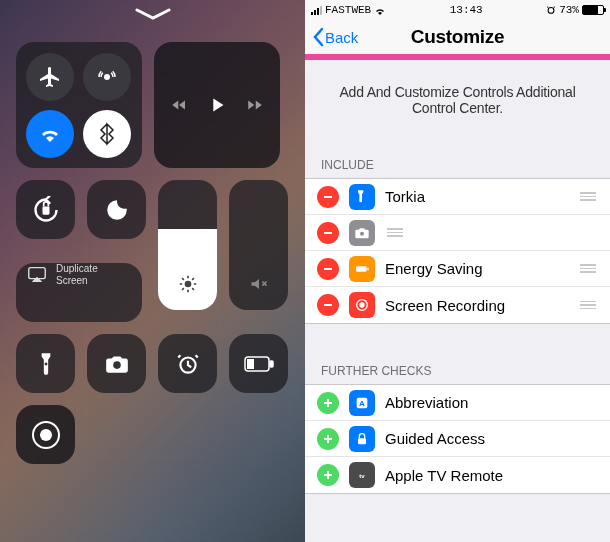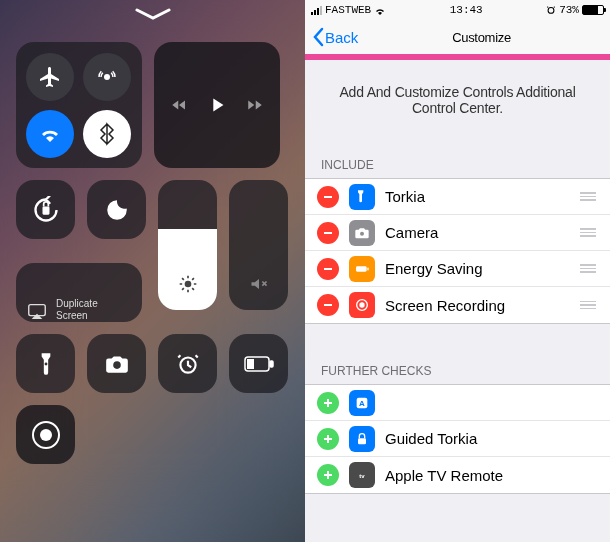--- a/index.html
+++ b/index.html
@@ -21,42 +21,42 @@
     .conn { width: 126px; height: 126px; display: grid; grid-template-columns: 1fr 1fr; grid-template-rows: 1fr 1fr; gap: 8px; padding: 10px; }
     .conn-btn { border-radius: 50%; width: 48px; height: 48px; display: flex; align-items: center; justify-content: center; background: rgba(60,60,65,0.9); }
     .conn-btn.on-blue { background: #0a7aff; }
     .conn-btn.on-white { background: #ffffff; }
     .conn-btn svg { width: 24px; height: 24px; }
     
     .music { width: 126px; height: 126px; display: flex; align-items: center; justify-content: center; gap: 18px; }
     .music svg { fill: #ccc; }
     
     .small { width: 59px; height: 59px; }
-    .mirror { width: 126px; height: 59px; display: flex; align-items: flex-end; justify-content: flex-start; padding: 0 10px; gap: 8px; }
+    .mirror { width: 126px; height: 59px; display: flex; align-items: flex-start; justify-content: flex-start; padding: 0 10px; gap: 8px; }
     .mirror-text { color: #ddd; font-size: 10px; line-height: 12px; }
     
     .slider { width: 59px; height: 130px; border-radius: 18px; background: rgba(30,30,35,0.75); position: relative; overflow: hidden; }
     .slider-fill { position: absolute; bottom: 0; left: 0; right: 0; background: #fff; }
     .slider-icon { position: absolute; left: 50%; transform: translateX(-50%); bottom: 12px; }
     .slider-dark .slider-icon svg { fill: #444; }
     .slider-mute .slider-icon svg { fill: #888; }
     
     .col { display: flex; flex-direction: column; gap: 12px; }
     
     .rec-btn { width: 59px; height: 59px; border-radius: 18px; background: rgba(20,20,25,0.8); display: flex; align-items: center; justify-content: center; margin-top: 12px; }
     .rec-ring { width: 28px; height: 28px; border: 2.5px solid #fff; border-radius: 50%; display: flex; align-items: center; justify-content: center; }
     .rec-dot { width: 12px; height: 12px; background: #fff; border-radius: 50%; }
     
     
     .right { width: 305px; height: 542px; background: #efeff4; display: flex; flex-direction: column; font-size: 15px; color: #000; }
     .status { height: 20px; display: flex; align-items: center; justify-content: space-between; padding: 0 6px; font-size: 11px; background: #f8f8f8; font-weight: 500; font-family: Liberation Mono, monospace; }
     .status-left, .status-right { display: flex; align-items: center; gap: 3px; }
     .nav { height: 40px; background: #f8f8f8; border-bottom: 6px solid #ec4899; display: flex; align-items: center; position: relative; padding: 0 6px; }
     .nav-back { color: #007aff; font-size: 15px; display: flex; align-items: center; }
-    .nav-title { position: absolute; left: 50%; transform: translateX(-50%); font-weight: 400; font-size: 13px; letter-spacing: -0.3px; margin-left: 24px; }
+    .nav-title { position: absolute; left: 50%; transform: translateX(-50%); font-weight: 700; font-size: 19px; letter-spacing: -0.3px; }
     .desc { padding: 24px 20px 18px; text-align: center; font-size: 14px; color: #333; letter-spacing: -0.2px; }
     .section-h { padding: 6px 16px; font-size: 12px; color: #6d6d72; text-transform: uppercase; margin-top: 18px; }
     .list { background: #fff; border-top: 1px solid #c8c8cc; border-bottom: 1px solid #c8c8cc; }
     .item { display: flex; align-items: center; height: 36px; padding: 0 12px; border-bottom: 1px solid #e5e5e8; gap: 10px; }
     .item:last-child { border-bottom: none; }
     .circ { width: 22px; height: 22px; border-radius: 50%; display: flex; align-items: center; justify-content: center; flex-shrink: 0; }
     .circ-minus { background: #ff3b30; }
     .circ-plus { background: #4cd964; }
     .circ svg { width: 12px; height: 12px; fill: #fff; }
     .app-icon { width: 26px; height: 26px; border-radius: 6px; display: flex; align-items: center; justify-content: center; flex-shrink: 0; }
@@ -264,21 +264,20 @@
           <svg viewBox="0 0 12 12">
             <rect x="2" y="5" width="8" height="2" fill="#fff"></rect>
           </svg>
         </div>
         <div class="app-icon" style="background:#8e8e93">
           <svg viewBox="0 0 24 24">
             <path d="M4 7h3l2-2h6l2 2h3a2 2 0 0 1 2 2v9a2 2 0 0 1-2 2H4a2 2 0 0 1-2-2V9a2 2 0 0 1 2-2z" fill="#fff"></path>
             <circle cx="12" cy="13" r="3" fill="#8e8e93"></circle>
           </svg>
         </div>
-        <div class="item-label">Camera</div>
         <div class="grip">
           <span></span>
           <span></span>
           <span></span>
         </div>
       </div>
       <div class="item">
         <div class="circ circ-minus">
           <svg viewBox="0 0 12 12">
             <rect x="2" y="5" width="8" height="2" fill="#fff"></rect>
@@ -327,35 +326,36 @@
             <rect x="5" y="2" width="2" height="8" fill="#fff"></rect>
             <rect x="2" y="5" width="8" height="2" fill="#fff"></rect>
           </svg>
         </div>
         <div class="app-icon" style="background:#007aff">
           <svg viewBox="0 0 24 24">
             <rect x="4" y="4" width="16" height="16" rx="3" fill="#fff"></rect>
             <text x="12" y="17" text-anchor="middle" font-size="12" fill="#007aff" font-weight="bold">A</text>
           </svg>
         </div>
+        <div class="item-label">Abbreviation</div>
       </div>
       <div class="item">
         <div class="circ circ-plus">
           <svg viewBox="0 0 12 12">
             <rect x="5" y="2" width="2" height="8" fill="#fff"></rect>
             <rect x="2" y="5" width="8" height="2" fill="#fff"></rect>
           </svg>
         </div>
         <div class="app-icon" style="background:#007aff">
           <svg viewBox="0 0 24 24">
             <rect x="6" y="11" width="12" height="9" rx="2" fill="#fff"></rect>
             <path d="M8 11V8a4 4 0 0 1 8 0v3" stroke="#fff" stroke-width="2" fill="none"></path>
           </svg>
         </div>
-        <div class="item-label">Guided Torkia</div>
+        <div class="item-label">Guided Access</div>
       </div>
       <div class="item">
         <div class="circ circ-plus">
           <svg viewBox="0 0 12 12">
             <rect x="5" y="2" width="2" height="8" fill="#fff"></rect>
             <rect x="2" y="5" width="8" height="2" fill="#fff"></rect>
           </svg>
         </div>
         <div class="app-icon" style="background:#4a4a4a">
           <svg viewBox="0 0 24 24">

